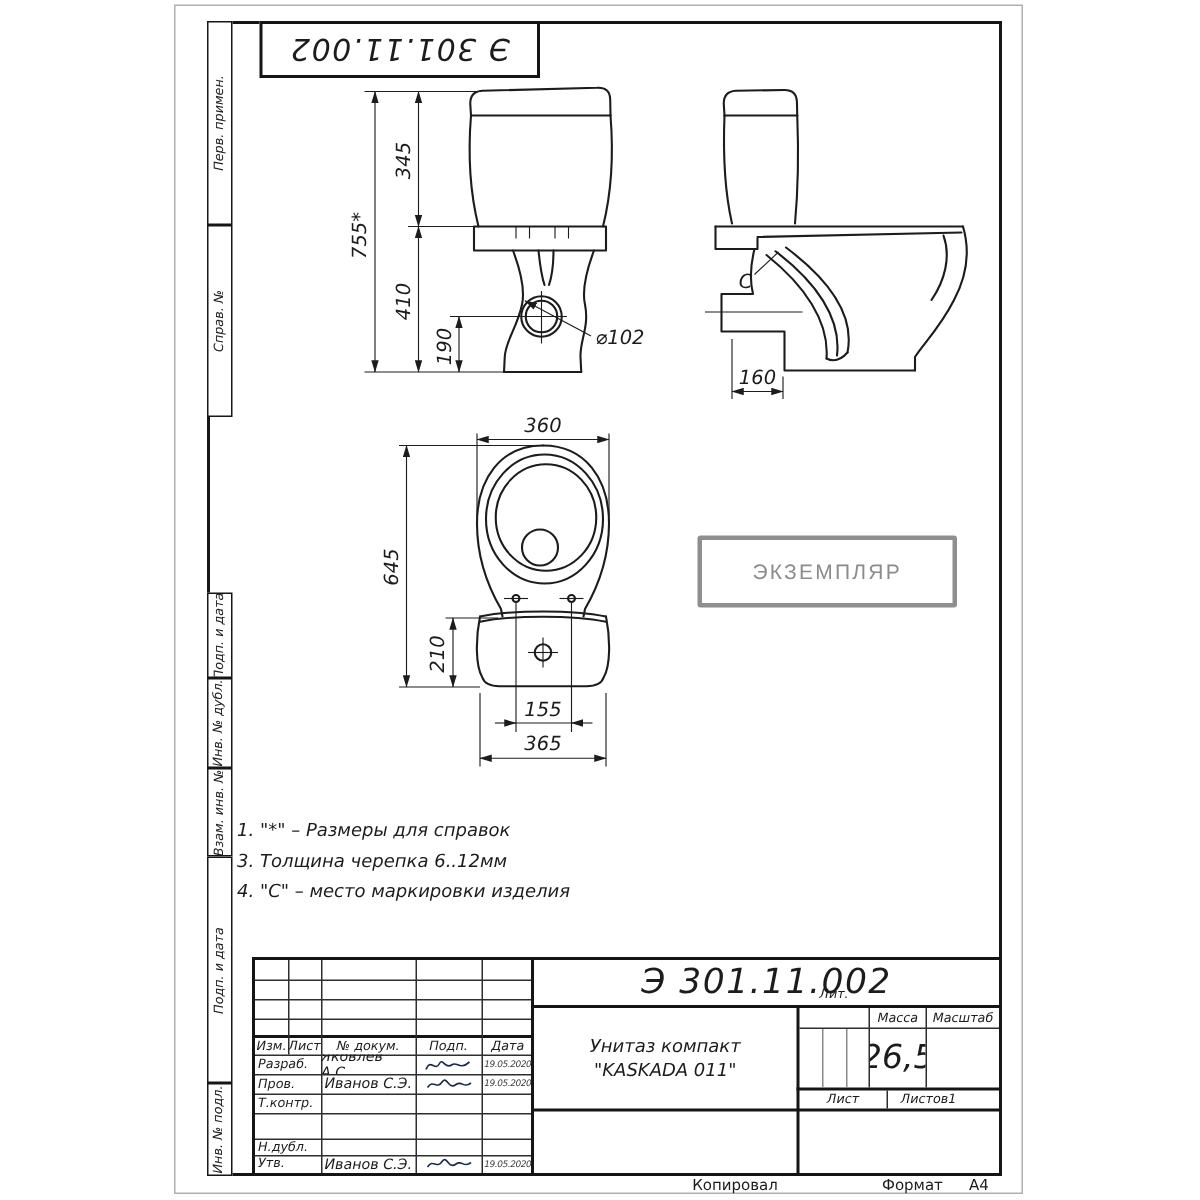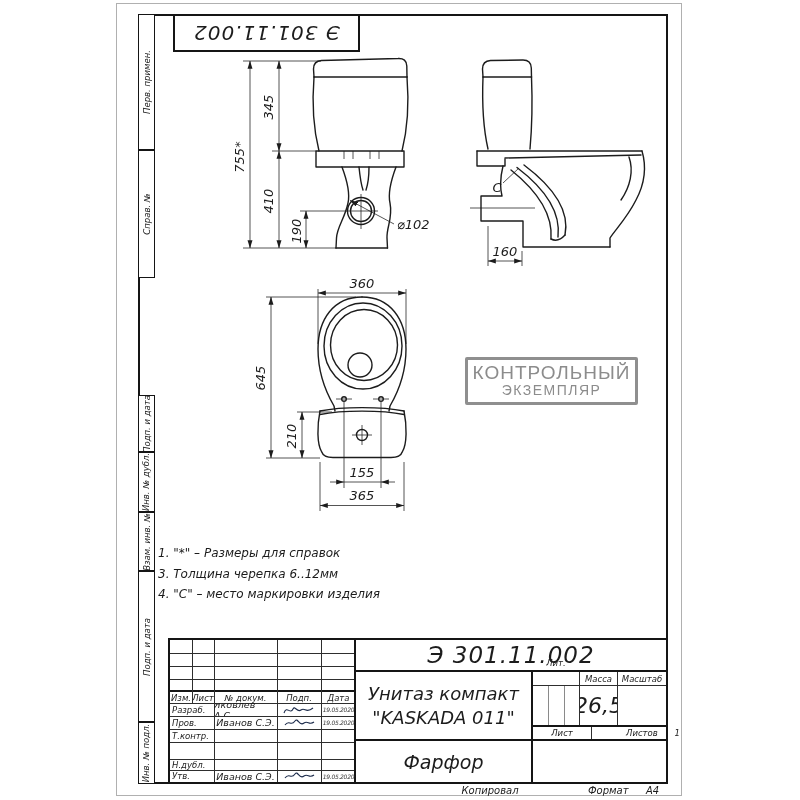--- a/index.html
+++ b/index.html
@@ -22,24 +22,24 @@
   .tb{left:168px;top:638px;width:500px;height:146px;border:2px solid #151515;background:#fff}
   .ln{position:absolute;background:#151515}
   .lt{position:absolute;background:#2e2e2e}
   .lg{position:absolute;background:#8a8a8a}
   .tc{position:absolute;box-sizing:border-box;display:flex;align-items:center;justify-content:center;font-style:italic;overflow:hidden}
   .left{justify-content:flex-start;padding-left:2px}
   .f6{font-size:6px;color:#3a3a3a;letter-spacing:-0.3px}
   .f8{font-size:8.5px}
   .f9{font-size:9.5px}
   .f16{font-size:22px}
-  .f18{font-size:18px;line-height:1.3}
+  .f18{font-size:12px;line-height:1.3}
   .f19{font-size:19px}
   .f23{font-size:23px;letter-spacing:1px}
-  .foot{font-size:10px;font-style:italic}
+  .foot{font-size:10px;}
   svg.lines{left:0;top:0}
   .ol{fill:none;stroke:#1c1c1c;stroke-width:1.4;stroke-linejoin:round;stroke-linecap:round}
   .tl{fill:none;stroke:#1c1c1c;stroke-width:0.75}
   text.dim{font-family:"DejaVu Sans",sans-serif;font-style:italic;font-size:13px;fill:#1c1c1c}
   .sig{display:block}
 </style>
 </head>
 <body>
 
 <div class="stage">
@@ -67,21 +67,20 @@
     </div>
   <div class="abs mcell" style="top:722px;height:62px">
       <span>Инв. № подл.</span>
     </div>
 
   <div class="abs topstamp">
     <span>Э 301.11.002</span>
   </div>
 
   <div class="abs ctrl">
-    <div class="l1">КОНТРОЛЬНЫЙ</div>
     <div class="l2">ЭКЗЕМПЛЯР</div>
   </div>
 
   <div class="abs notes">
     <div>1. "*" – Размеры для справок</div>
     <div>3. Толщина черепка 6..12мм</div>
     <div>4. "С" – место маркировки изделия</div>
   </div>
 
   <svg class="abs lines" width="800" height="800" viewBox="0 0 800 800">
@@ -216,27 +215,26 @@
     <div class="lg" style="left:394px;top:46px;width:1px;height:39px"></div>
     <div class="lt" style="left:409px;top:32px;width:1px;height:53px"></div>
     <div class="lt" style="left:447px;top:32px;width:1px;height:53px"></div>
     <div class="lt" style="left:421px;top:87px;width:1px;height:12px"></div>
 
     <div class="tc f23" style="left:186px;top:0;width:310px;height:30px">Э 301.11.002</div>
     <div class="tc" style="left:186px;top:32px;width:175px;height:67px;flex-direction:column">
       <span class="f18">Унитаз компакт</span>
       <span class="f18">"KASKADA 011"</span>
     </div>
-    <div class="tc f19" style="left:186px;top:101px;width:175px;height:41px">Фарфор</div>
     <div class="tc f8" style="left:363px;top:16px;width:46px;height:13px">Лит.</div>
     <div class="tc f8" style="left:410px;top:32px;width:37px;height:13px">Масса</div>
     <div class="tc f8" style="left:448px;top:32px;width:48px;height:13px">Масштаб</div>
     <div class="tc f16" style="left:410px;top:45px;width:37px;height:40px">26,5</div>
     <div class="tc f8" style="left:363px;top:87px;width:58px;height:12px">Лист</div>
-    <div class="tc f8" style="left:446px;top:87px;width:74px;height:12px;justify-content:space-between;padding:0 10px">
+    <div class="tc f8" style="left:412px;top:87px;width:74px;height:12px;padding:0 10px">
       <span>Листов</span>
       <span>1</span>
     </div>
 
     <div class="tc f8" style="left:0;top:52px;width:22px;height:11px">Изм.</div>
     <div class="tc f8" style="left:22px;top:52px;width:22px;height:11px">Лист</div>
     <div class="tc f8" style="left:44px;top:52px;width:63px;height:11px">№ докум.</div>
     <div class="tc f8" style="left:107px;top:52px;width:44px;height:11px">Подп.</div>
     <div class="tc f8" style="left:151px;top:52px;width:35px;height:11px">Дата</div>
 

